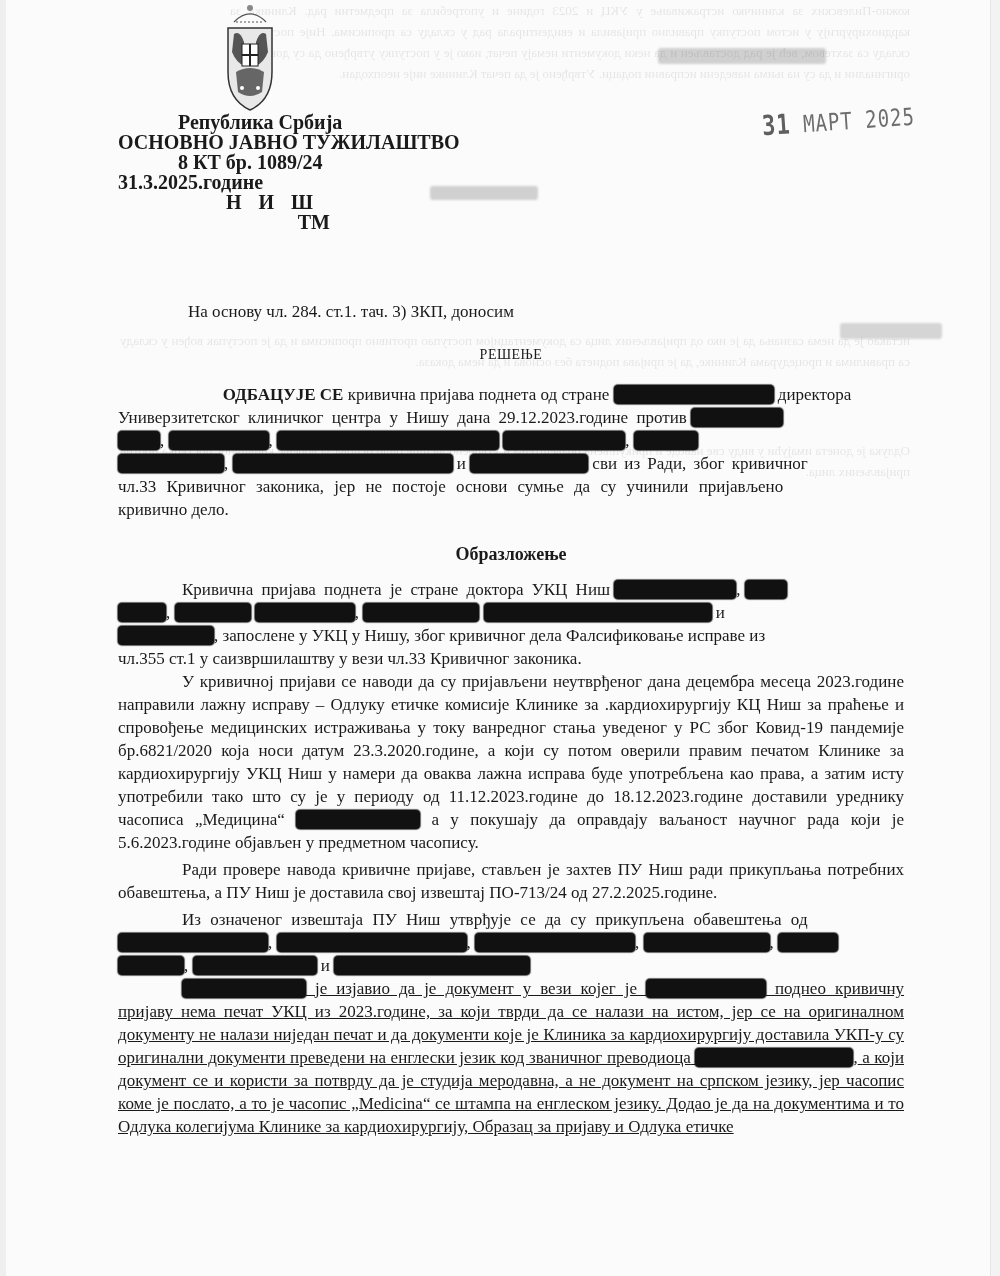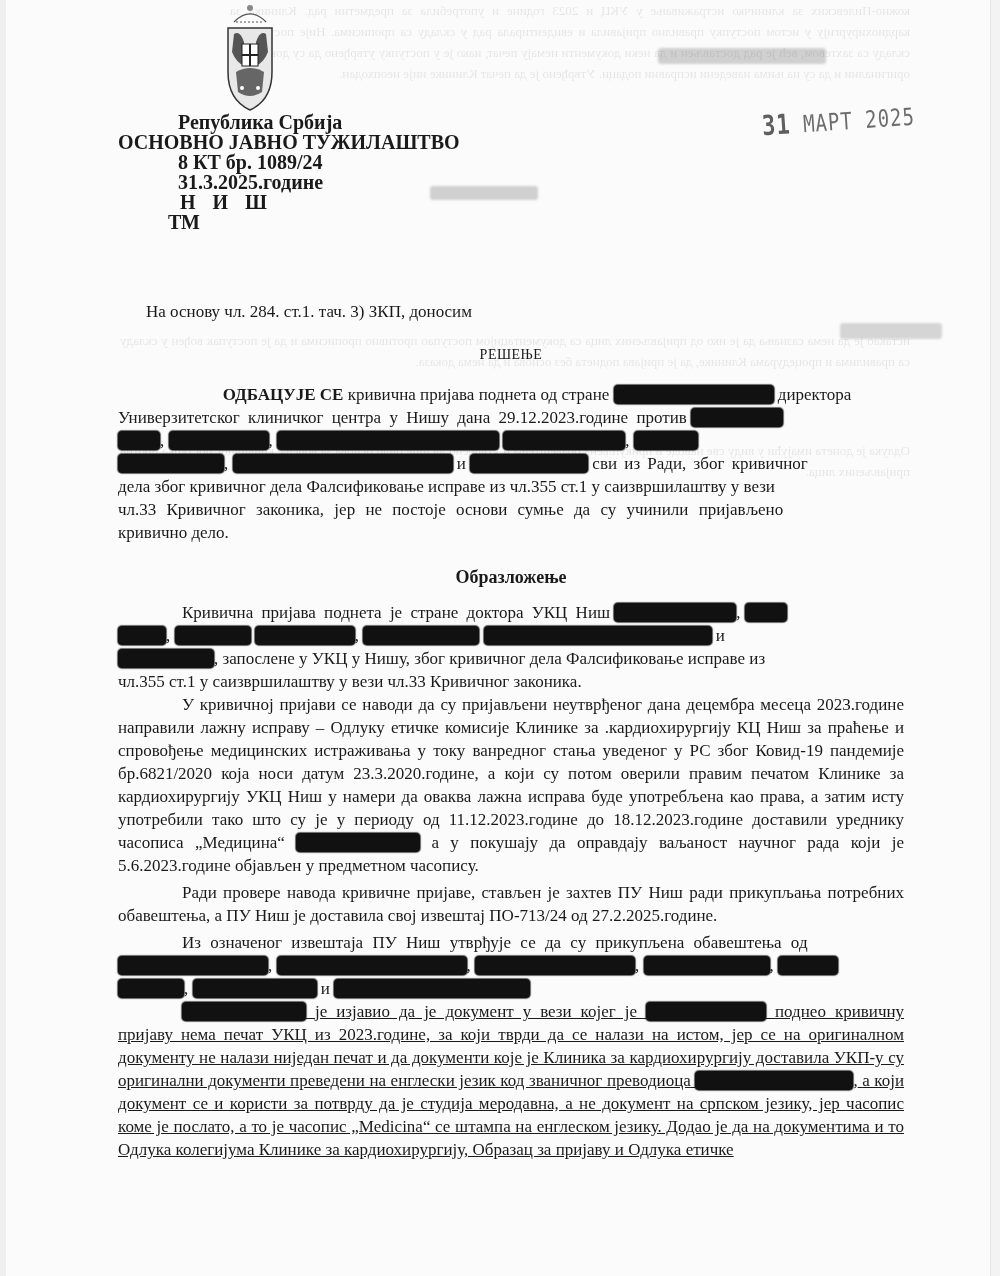--- a/index.html
+++ b/index.html
@@ -40,40 +40,40 @@
   
   .arms { position: absolute; left: 222px; top: 2px; width: 56px; height: 112px; }
 
   .header {
     position: absolute; left: 118px; top: 112px;
     font-weight: bold; font-size: 20px; line-height: 20px;
   }
   .header .l1 { margin-left: 60px; }
   .header .l2 { margin-left: 0; }
   .header .l3 { margin-left: 60px; }
-  .header .l4 { margin-left: 60px; }
-  .header .l5 { margin-left: 62px; letter-spacing: 6px; }
-  .header .l6 { margin-left: 50px; }
+  .header .l4 { }
+  .header .l5 { margin-left: 108px; letter-spacing: 6px; }
+  .header .l6 { margin-left: 50px; text-align: center; }
 
   .stamp {
     position: absolute; left: 762px; top: 108px;
     font-family: "DejaVu Sans Mono", monospace;
     font-size: 19px; color: #555;
     transform: rotate(-4deg) scaleY(1.25);
     letter-spacing: 1px;
     opacity: 0.85;
   }
   .stamp .num { font-weight: bold; font-size: 22px; color: #444; }
 
   .body {
     position: absolute; left: 118px; top: 300px; width: 786px;
     font-size: 17px; line-height: 23px;
   }
   .center { text-align: center; }
-  .legal-basis { margin-left: 28px; margin-bottom: 20px; }
+  .legal-basis { margin-left: 70px; margin-bottom: 20px; }
   .title-decision { font-weight: normal; font-size: 14px; margin-bottom: 17px; letter-spacing: 0.5px; }
   .title-reasoning { font-weight: bold; font-size: 18px; margin: 22px 0 12px; }
   p { margin: 0; text-align: justify; }
   .indent { text-indent: 64px; }
   .bold { font-weight: bold; }
   .red {
     display: inline-block; background: #111; border-radius: 4px;
     height: 19px; vertical-align: -4px;
     box-shadow: 0 0 1px 1px rgba(0,0,0,0.6);
   }
@@ -150,21 +150,20 @@
         <span class="red" style="width:122px;"></span><span>,</span>
         <span class="red" style="width:64px;"></span>
       </span>
       <span class="line">
         <span class="red" style="width:106px;"></span><span>,</span>
         <span class="red" style="width:220px;"></span>
         <span>и</span>
         <span class="red" style="width:118px;"></span>
         <span style="word-spacing:3px;">сви из Ради, због кривичног</span>
       </span>
-      <span class="line">дела због кривичног дела Фалсификовање исправе из чл.355 ст.1 у саизвршилаштву  у вези</span>
       <span class="line" style="word-spacing:6px;">чл.33 Кривичног законика, јер не постоје основи сумње да су учинили пријављено</span>
       <span class="line">кривично дело.</span>
     </div>
 
     <div class="center title-reasoning">Образложење</div>
 
     <div>
       <span class="line" style="padding-left:64px;">
         <span style="word-spacing:4px;">Кривична пријава поднета је стране доктора УКЦ Ниш</span>
         <span class="red" style="width:122px;"></span><span>,</span>

